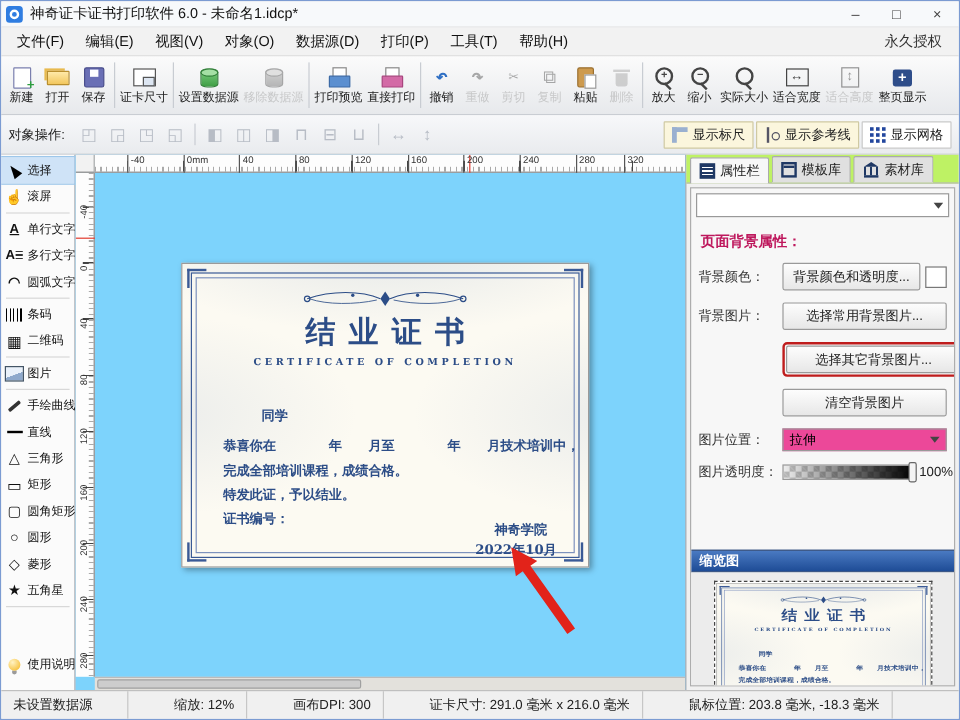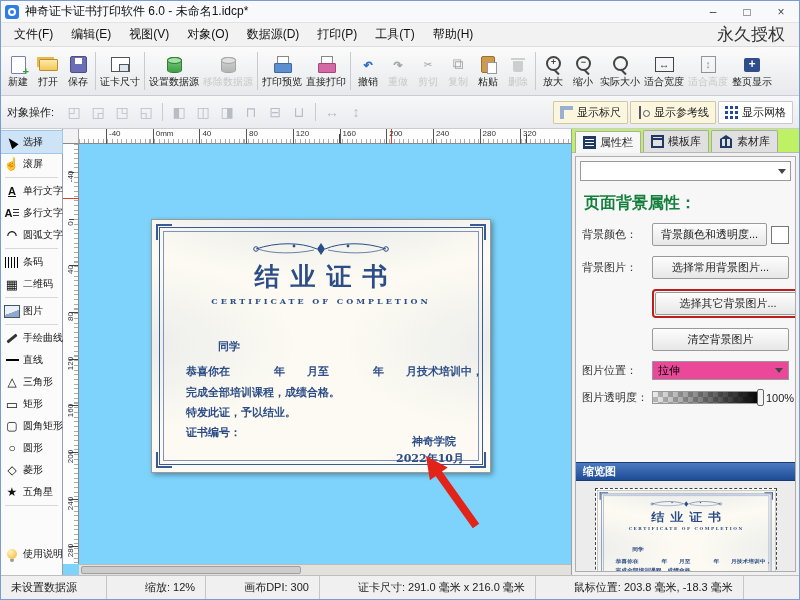--- a/index.html
+++ b/index.html
@@ -13,21 +13,21 @@
   .app-icon{width:14px;height:14px;background:#2f7de1;border-radius:3px;position:relative;flex:none;}
   .app-icon::before{content:"";position:absolute;inset:3px;border:2px solid #fff;border-radius:50%;}
   .wtitle{font-size:12px;color:#111;white-space:nowrap;}
   .wspacer{flex:1;}
   .wctl{width:28px;text-align:center;font-size:12px;color:#444;line-height:20px;}
 
   
   .menubar{height:24px;flex:none;display:flex;align-items:center;background:#f2f2f2;
            border-bottom:1px solid #dcdcdc;padding:0 4px;}
   .mitem{padding:3px 9px;font-size:12px;color:#111;}
-  .license{margin-left:auto;padding-right:10px;font-size:17px;color:#333;}
+  .license{margin-left:auto;padding-right:10px;font-size:12px;color:#333;}
 
   
   .toolbar1{height:49px;flex:none;display:flex;align-items:center;background:linear-gradient(#fbfbfb,#e7e9ec);
             border-bottom:1px solid #c9cdd3;padding:1px 2px;overflow:hidden;font-family:Liberation Mono, monospace;}
   .tbtn{display:flex;flex-direction:column;align-items:center;justify-content:flex-end;
         padding:2px 2px;font-size:10px;color:#222;gap:2px;min-width:30px;}
   .tbtn.disabled{color:#a8a8a8;filter:grayscale(1);opacity:.55;}
   .tsep{width:1px;align-self:stretch;background:#c8ccd2;margin:4px 2px;flex:none;}
   .ico{height:20px;width:24px;display:flex;align-items:center;justify-content:center;position:relative;}
   .tlabel{white-space:nowrap;line-height:11px;}
@@ -180,21 +180,21 @@
   .templates-tab-icon{width:13px;height:13px;border:2px solid #1f3864;}
   .templates-tab-icon::before{content:"";position:absolute;left:0;right:0;top:1px;height:2px;background:#1f3864;}
   .materials-tab-icon{width:14px;height:13px;}
   .materials-tab-icon::before{content:"";position:absolute;top:0;left:1px;border-left:6px solid transparent;border-right:6px solid transparent;border-bottom:4px solid #1f3864;}
   .materials-tab-icon::after{content:"";position:absolute;bottom:0;left:1px;width:12px;height:7px;
         background:repeating-linear-gradient(to right,#1f3864 0 2px,transparent 2px 5px);border-bottom:2px solid #1f3864;}
   .rbody{flex:1;margin:3px;background:#f7f7f7;border:1px solid #adadad;display:flex;flex-direction:column;min-height:0;overflow:hidden;}
   .combo{margin:4px;height:20px;background:#fff;border:1px solid #999;display:flex;align-items:center;font-size:11px;padding:0 4px;}
   .combo-val{flex:1;}
   .combo-arrow{width:0;height:0;border-left:4px solid transparent;border-right:4px solid transparent;border-top:5px solid #444;}
-  .ptitle{font-weight:bold;font-size:16px;color:#15803d;margin:8px 8px 4px;}
+  .ptitle{font-weight:bold;font-size:12px;color:#be185d;margin:8px 8px 4px;}
   .prow{display:flex;align-items:center;gap:4px;margin:5px 6px;}
   .plabel{width:66px;flex:none;font-size:11px;color:#333;}
   .pbtn{background:linear-gradient(#fdfdfd,#e7e7e7);border:1px solid #9a9a9a;border-radius:2px;
         font-size:11px;color:#222;padding:3px 4px;width:146px;text-align:center;font-family:"Liberation Sans",sans-serif;}
   .swatch{width:18px;height:18px;background:#fff;border:1px solid #777;flex:none;}
   .annot-box{border:2px solid #bf1d1d;border-radius:4px;padding:1px;display:inline-block;}
   .combo2{width:146px;height:19px;background:#ec4899;border:1px solid #999;font-size:11px;display:flex;align-items:center;padding:0 5px;}
   .slider{position:relative;width:110px;height:13px;border:1px solid #999;flex:none;
      background-image:linear-gradient(to right,rgba(0,0,0,0),#000),
        linear-gradient(45deg,#b9b9b9 25%,transparent 25%,transparent 75%,#b9b9b9 75%),

